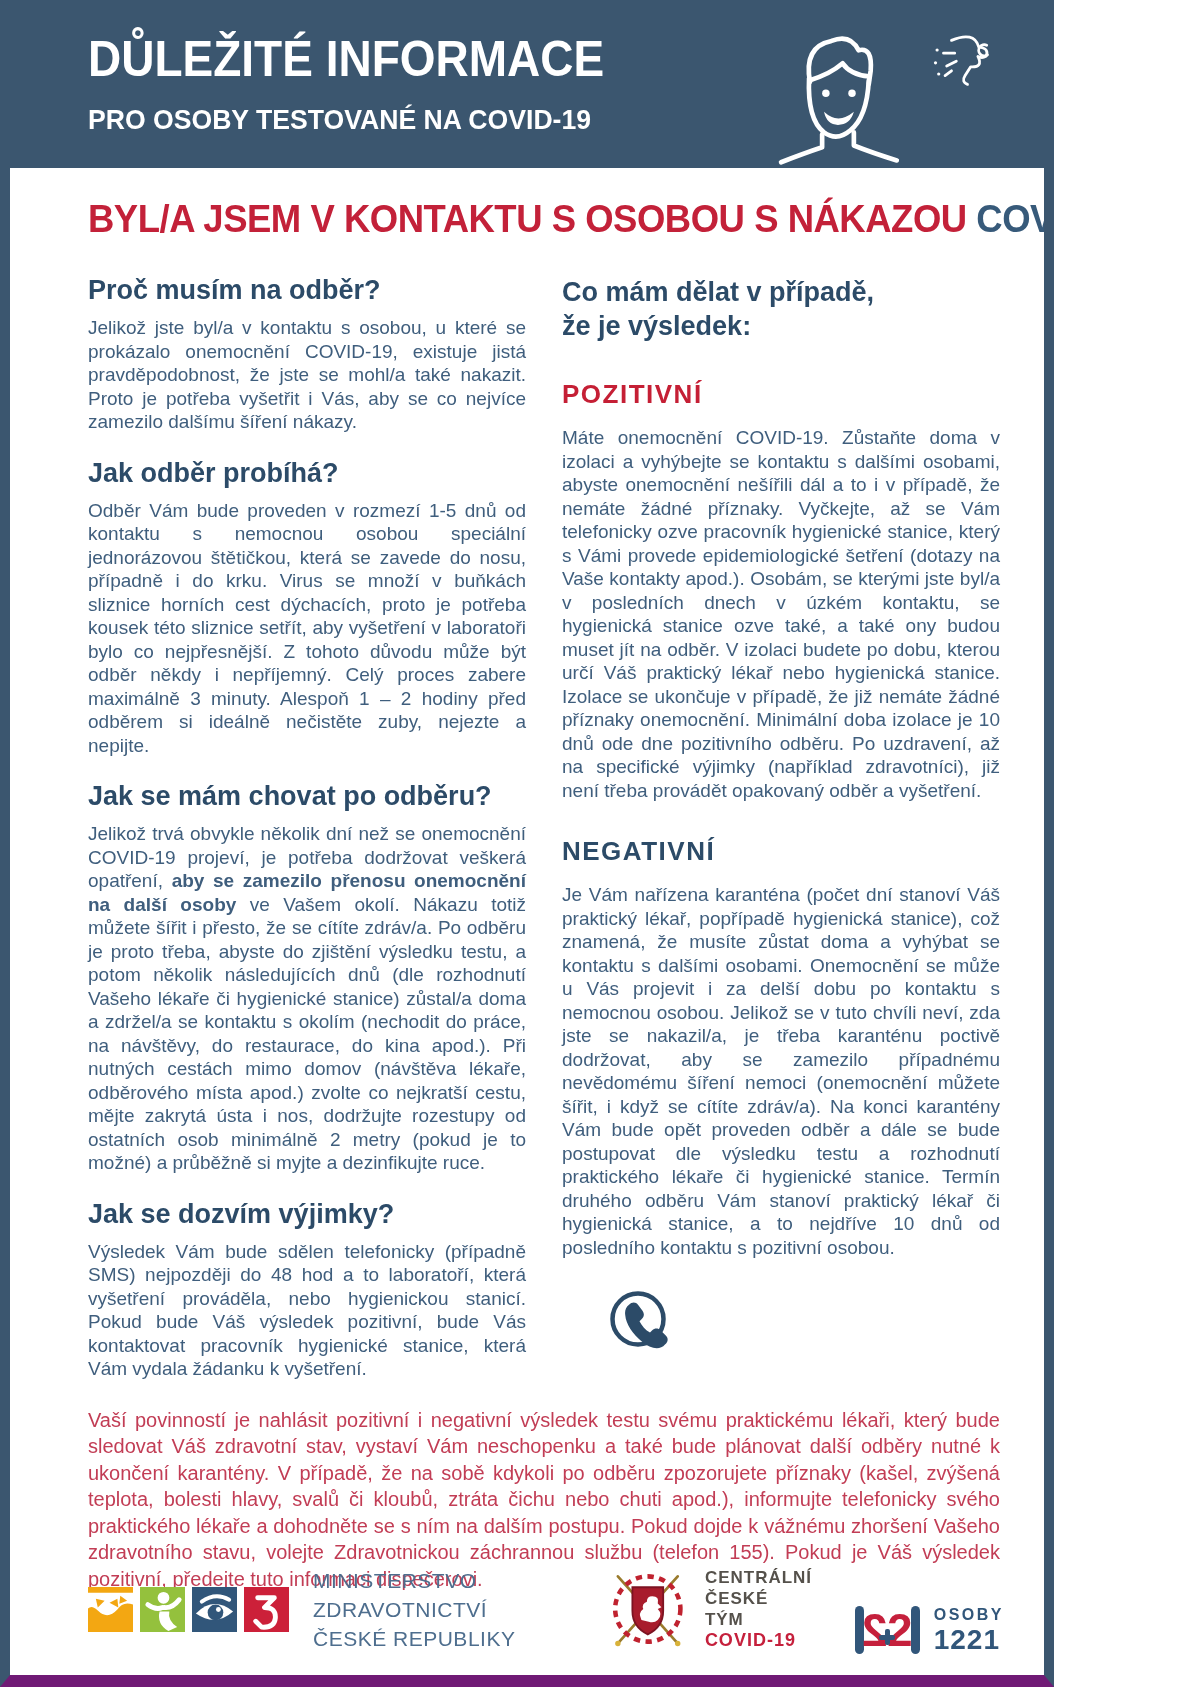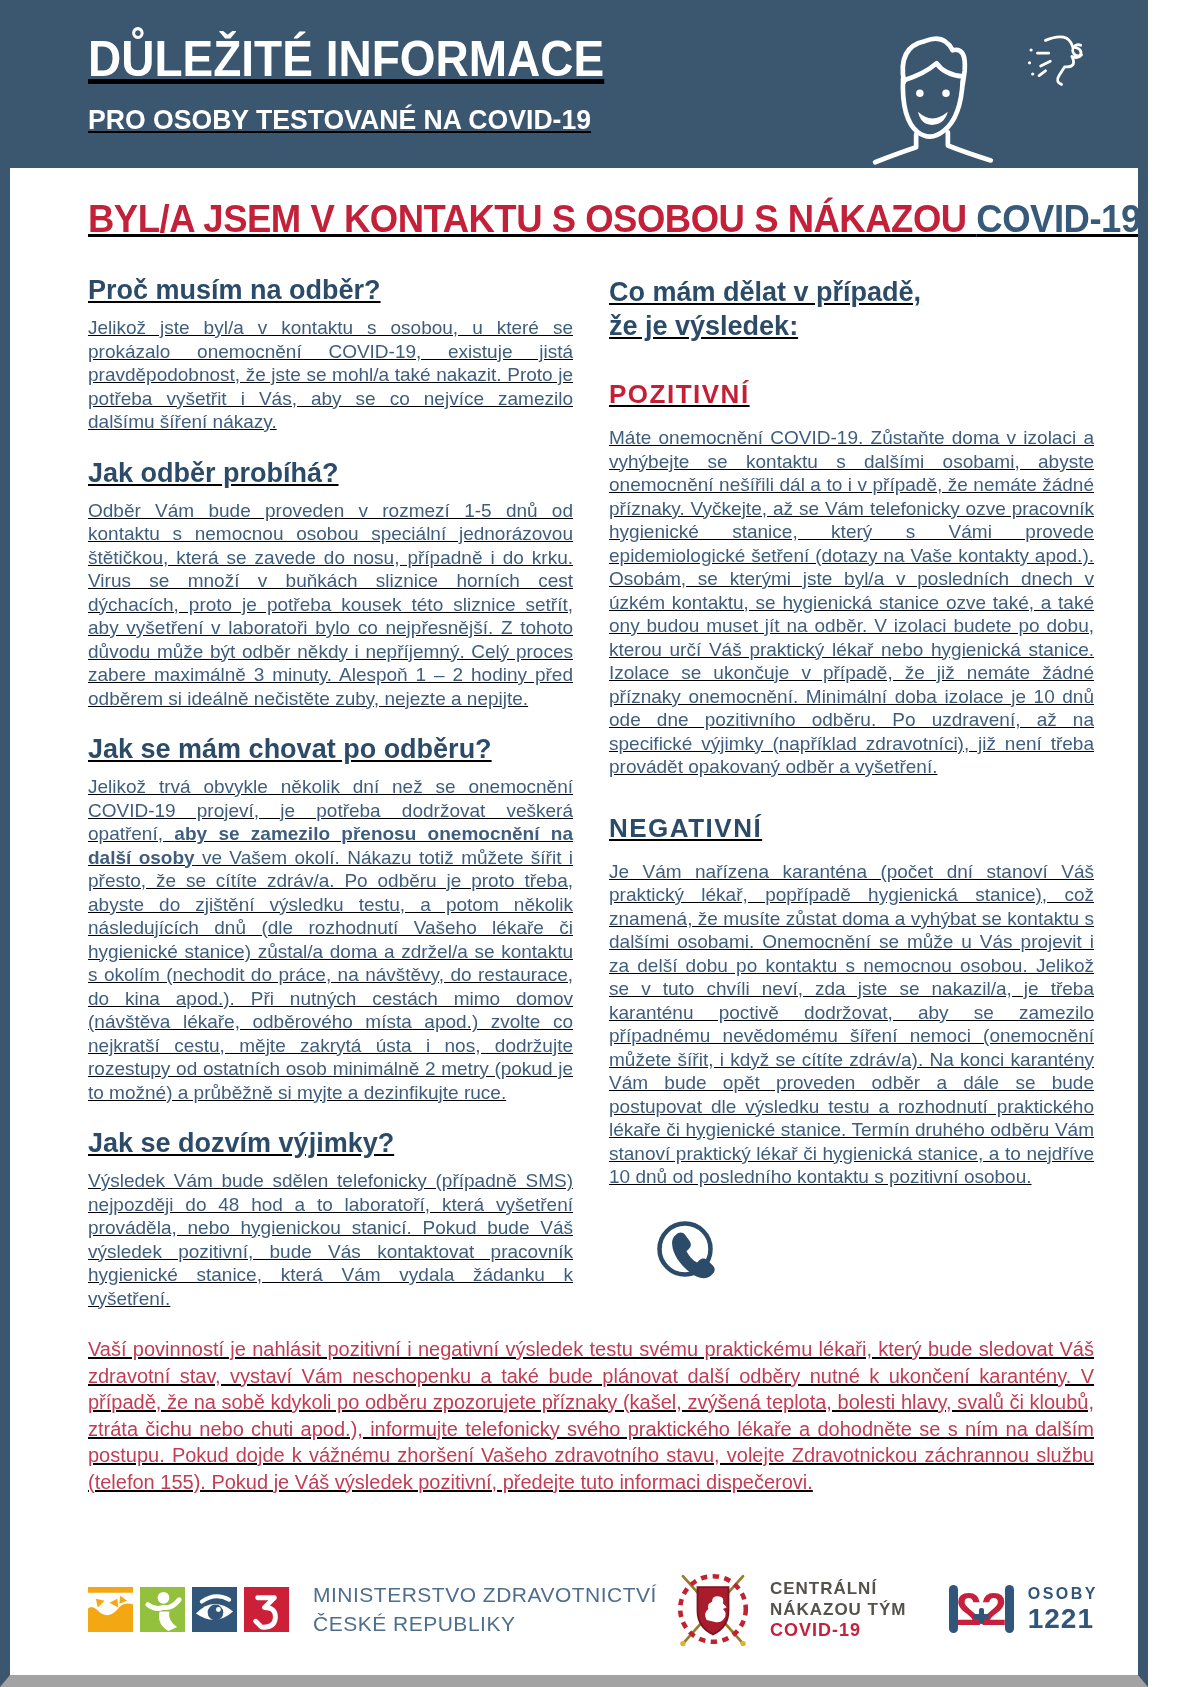--- a/index.html
+++ b/index.html
@@ -1,23 +1,22 @@
 <!DOCTYPE html>
 <html lang="cs"><head>
 <meta charset="utf-8">
 <style>
   * { margin:0; padding:0; box-sizing:border-box; }
   html,body { background:#ffffff; }
   body { font-family:"Liberation Sans", sans-serif; }
 
   .page{
-    position:relative; width:1148px; height:1687px; background:#fff;
-    border-left:10px solid #3b566f; border-right:10px solid #3b566f; border-bottom:12px solid #a3a3a3;
+    position:relative; width:1054px; height:1687px; background:#fff;
+    border-left:10px solid #3b566f; border-right:10px solid #3b566f; border-bottom:12px solid #701a75;
     overflow:hidden;
-    text-decoration:underline;
   }
 
   
   .masthead{
     height:168px; background:#3b566f; color:#fff;
     display:flex; justify-content:space-between; align-items:flex-start;
     padding:30px 42px 0 78px;
   }
   .m-title{ font-size:50px; font-weight:700; letter-spacing:0;
     transform:scaleX(.92); transform-origin:left top; white-space:nowrap;}
@@ -52,21 +51,21 @@
   .hl2 .num{ color:#c51f35; }
 
   .notice{ margin-top:26px; font-size:20px; line-height:26.5px; color:#c23d55; text-align:justify; }
 
   
   .footer{ position:absolute; left:78px; right:40px; bottom:20px;
     display:flex; align-items:center; justify-content:space-between; }
   .mz{ display:flex; align-items:center; gap:24px; }
   .mz-squares{ display:flex; gap:7px; }
   .mz-text{ font-size:21px; line-height:29px; color:#4e6e8e; letter-spacing:.5px; }
-  .footer-right{ display:flex; align-items:center; gap:42px; }
+  .footer-right{ display:flex; align-items:flex-end; gap:42px; }
   .crt{ display:flex; align-items:center; gap:16px; }
   .crt-text{ font-size:17px; line-height:21px; font-weight:700; color:#55514b; letter-spacing:1px; }
   .crt-covid{ color:#c5203c; font-size:18px; }
   .linka{ display:flex; align-items:center; gap:14px; }
   .linka-mark{ display:flex; align-items:center; }
   .lbar{ width:9px; height:48px; background:#31567a; border-radius:5px; }
   .ltwo{ font-size:46px; font-weight:700; color:#c5203c; line-height:48px; margin:0 -2px; }
   .ltwo.mirror{ display:inline-block; transform:scaleX(-1); }
   .lplus{ position:relative; width:16px; height:16px; margin:14px -6px 0 -6px; z-index:2; }
   .lplus::before,.lplus::after{ content:""; position:absolute; background:#31567a; border-radius:2px; }
@@ -188,21 +187,21 @@
         <svg width="82" height="92" viewBox="0 0 90 100">
           <path d="M12 88 L78 14 M78 88 L12 14" stroke="#9a7b2d" stroke-width="3" stroke-linecap="round"></path>
           <circle cx="12" cy="88" r="3" fill="#d8b23a"></circle>
             <circle cx="78" cy="88" r="3" fill="#d8b23a"></circle>
           <circle cx="45" cy="50" r="36" fill="none" stroke="#c0222f" stroke-width="5" stroke-dasharray="7 6"></circle>
           <path d="M28 26 h34 v26 q0 18 -17 26 q-17 -8 -17 -26 z" fill="#a81c2c" stroke="#7c1322" stroke-width="2"></path>
           <path d="M38 62 q-4 -8 2 -12 q-2 -6 4 -8 q0 -6 6 -6 q8 0 6 8 l4 4 -4 2 q6 6 0 12 q-4 4 -10 2 z" fill="#ffffff"></path>
         </svg>
         <div class="crt-text">
           <div>CENTRÁLNÍ</div>
-          <div>NÁKAZOU TÝM</div>
+          <div>ČESKÉ TÝM</div>
           <div class="crt-covid">COVID-19</div>
         </div>
       </div>
 
       <div class="linka">
         <div class="linka-mark">
           <span class="lbar"></span>
           <span class="ltwo mirror">2</span>
           <span class="lplus"></span>
           <span class="ltwo">2</span>

